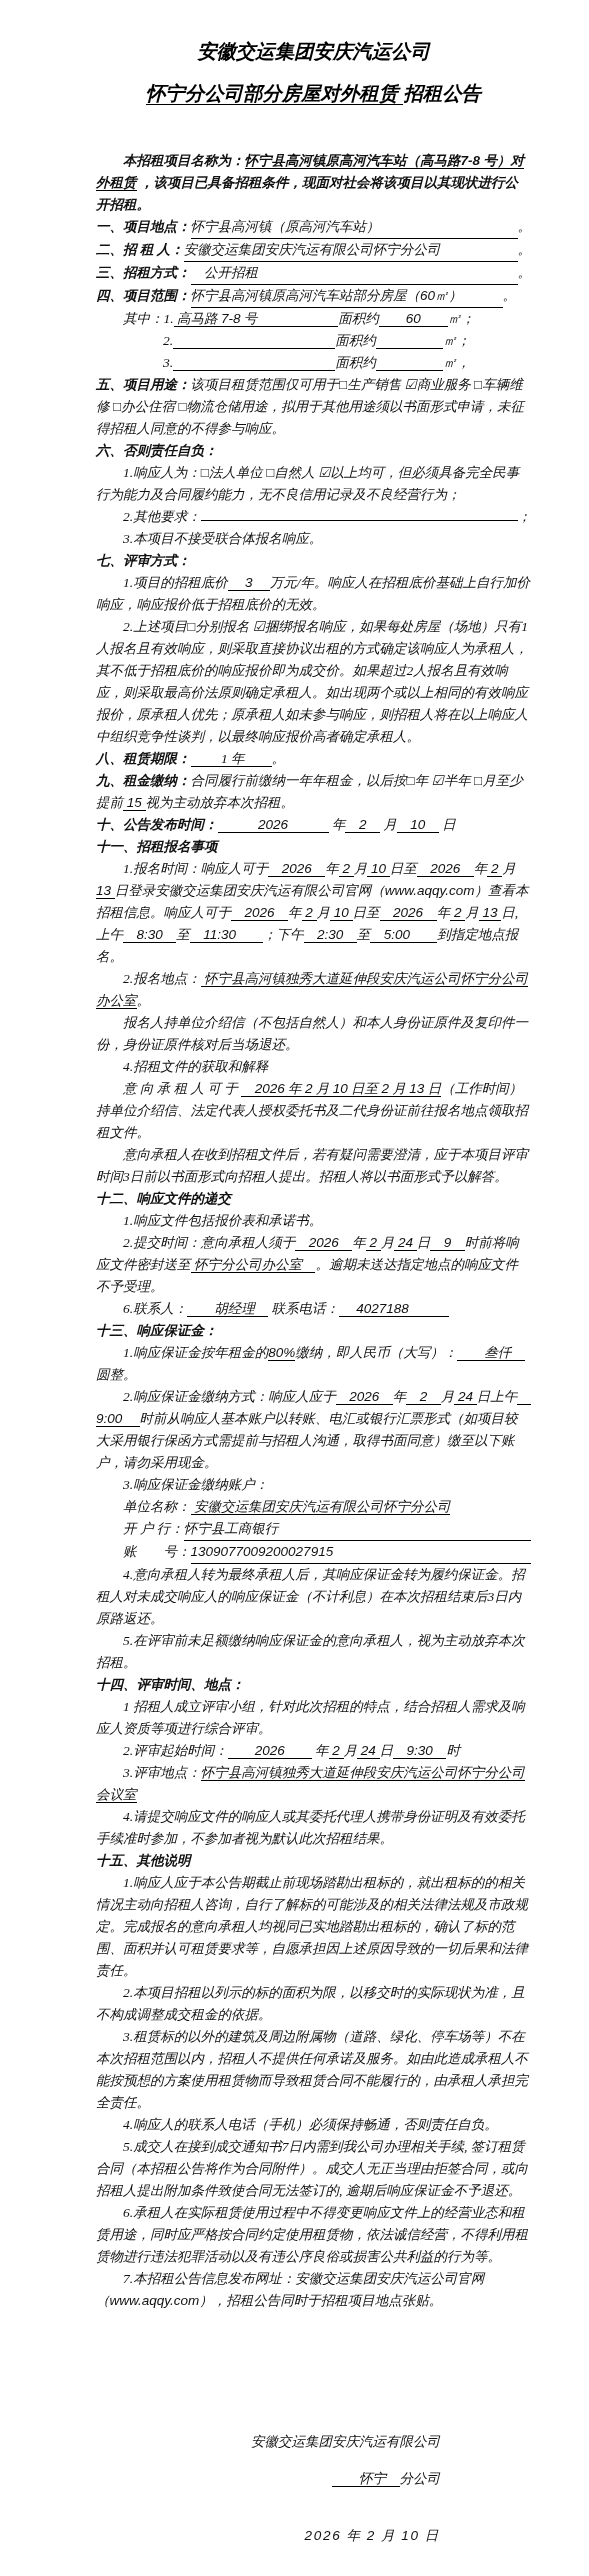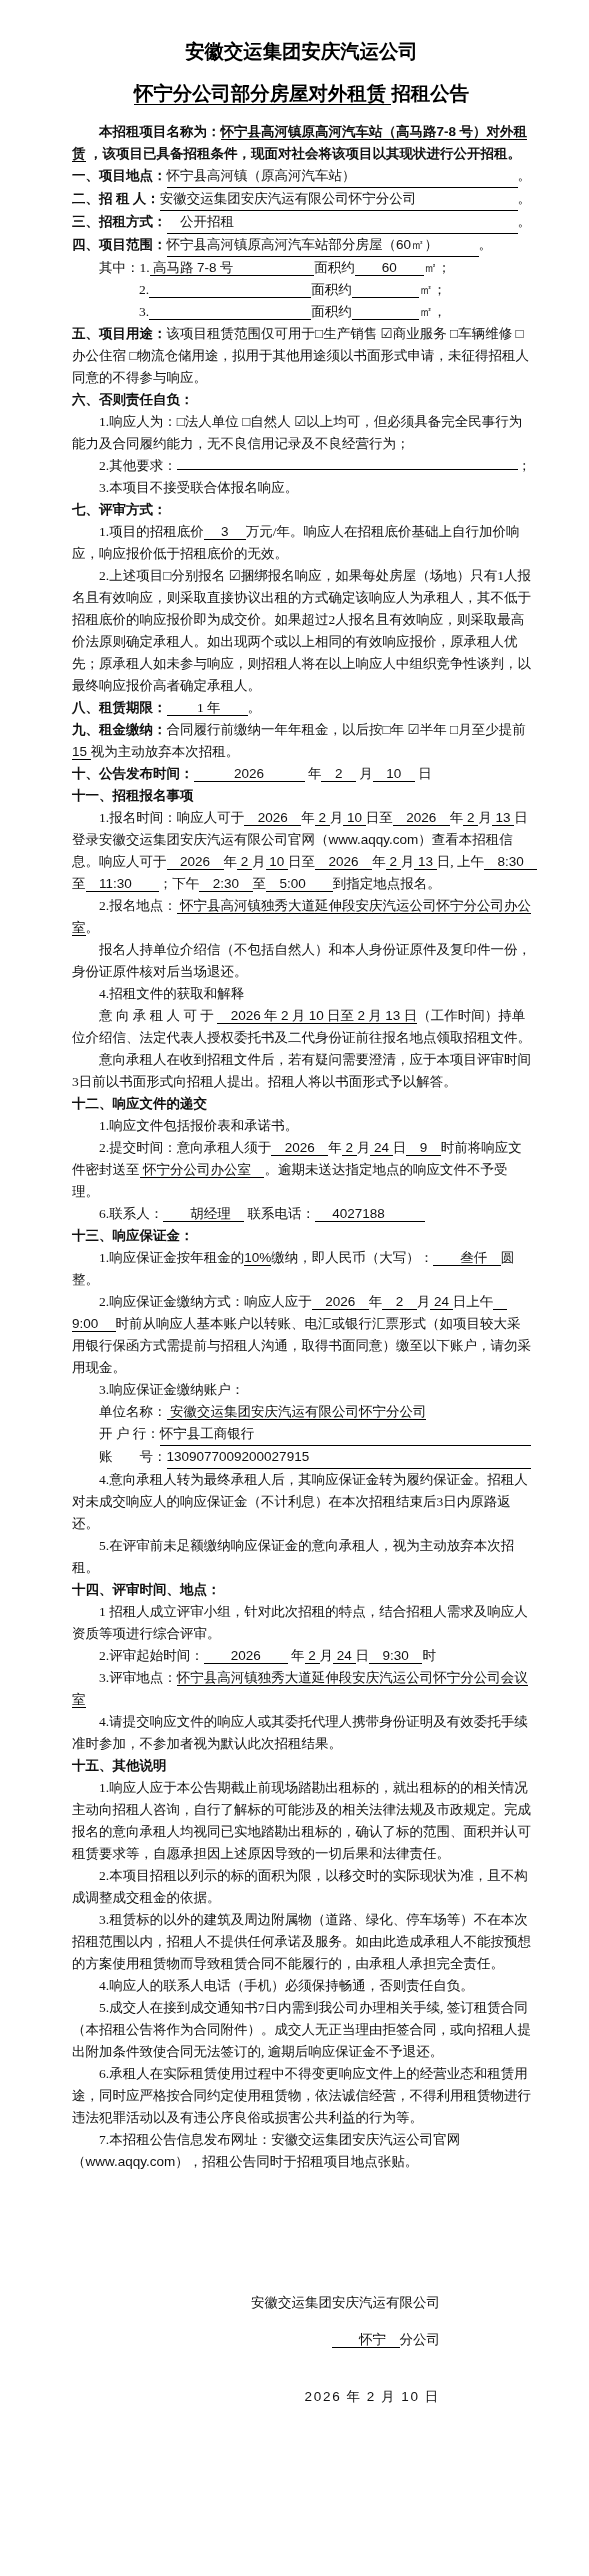--- a/index.html
+++ b/index.html
@@ -2,34 +2,34 @@
 <html style="font-size:13.5px"><head>
 <meta charset="utf-8">
 <style>
   html,body{margin:0;padding:0;background:#ffffff;}
   body{
     width:590px;height:2576px;overflow:hidden;
     color:#111;
     font-family:"Liberation Serif","DejaVu Serif",serif;
     font-size:13.5px;line-height:22px;
   }
-  .page{padding:37px 59px 0 72px;}
+  .page{padding:37px 59px 0 96px;font-style:italic;}
   .title{
     font-family:"Liberation Sans","DejaVu Sans",sans-serif;
     font-weight:bold;font-size:19.4px;line-height:29px;
     text-align:center;margin:0;color:#000;
   }
   .title.sub{margin-top:12.6px;}
   .para{margin:0;}
   .ind{text-indent:27px;}
   .pl{padding-left:27px;}
   .qz1{margin-left:27px;}
   .qz2{margin-left:67px;}
   .flexline{display:flex;align-items:baseline;}
-  .intro{margin-top:13px;}
+  .intro{margin-top:42px;}
   .b, .seg-b{font-weight:bold;}
   .seg-u{border-bottom:0.8px solid #000;}
   .seg-f{font-family:"Liberation Sans","DejaVu Sans",sans-serif;}
   .grow{flex:1 1 auto;white-space:nowrap;}
   .footer{
     width:max-content;margin:111px 91px 0 auto;
     text-align:right;line-height:37px;
   }
   .footer .date{margin-top:20px;letter-spacing:1.7px;}
   h1,h2,p,div{color:inherit;}
@@ -95,21 +95,21 @@
   <p class="para ind"><span>4.招租文件的获取和解释</span></p>
   <p class="para ind"><span>意 向 承 租 人 可 于 </span><span class="seg-u">　</span><span class="seg-u seg-f">2026</span><span class="seg-u"> 年 </span><span class="seg-u seg-f">2</span><span class="seg-u"> 月 </span><span class="seg-u seg-f">10</span><span class="seg-u"> 日至 </span><span class="seg-u seg-f">2</span><span class="seg-u"> 月 </span><span class="seg-u seg-f">13</span><span class="seg-u"> 日</span><span>（工作时间）持单位介绍信、法定代表人授权委托书及二代身份证前往报名地点领取招租文件。</span></p>
   <p class="para ind"><span>意向承租人在收到招租文件后，若有疑问需要澄清，应于本项目评审时间3日前以书面形式向招租人提出。招租人将以书面形式予以解答。</span></p>
 
   <p class="para"><span class="seg-b">十二、响应文件的递交</span></p>
   <p class="para ind"><span>1.响应文件包括报价表和承诺书。</span></p>
   <p class="para ind"><span>2.提交时间：意向承租人须于</span><span class="seg-u seg-f">　2026　</span><span>年</span><span class="seg-u seg-f"> 2 </span><span>月</span><span class="seg-u seg-f"> 24 </span><span>日</span><span class="seg-u seg-f">　9　</span><span>时前将响应文件密封送至</span><span class="seg-u"> 怀宁分公司办公室　</span><span>。逾期未送达指定地点的响应文件不予受理。</span></p>
   <p class="para ind"><span>6.联系人：</span><span class="seg-u">　　胡经理　</span><span>  联系电话：</span><span class="seg-u seg-f">　 4027188　　　</span></p>
 
   <p class="para"><span class="seg-b">十三、响应保证金：</span></p>
-  <p class="para ind"><span>1.响应保证金按年租金的</span><span class="seg-u seg-f">10%</span><span>缴纳，即人民币（大写）：</span><span class="seg-u">　　叁仟　</span><span>圆整。</span></p>
+  <p class="para ind"><span>1.响应保证金按年租金的</span><span class="seg-u seg-f">80%</span><span>缴纳，即人民币（大写）：</span><span class="seg-u">　　叁仟　</span><span>圆整。</span></p>
   <p class="para ind"><span>2.响应保证金缴纳方式：响应人应于</span><span class="seg-u seg-f">　2026　</span><span>年</span><span class="seg-u seg-f">　2　</span><span>月</span><span class="seg-u seg-f"> 24 </span><span>日上午</span><span class="seg-u seg-f">　 9:00 　</span><span>时前从响应人基本账户以转账、电汇或银行汇票形式（如项目较大采用银行保函方式需提前与招租人沟通，取得书面同意）缴至以下账户，请勿采用现金。</span></p>
   <p class="para ind"><span>3.响应保证金缴纳账户：</span></p>
   <p class="para pl"><span>单位名称：</span><span class="seg-u"> 安徽交运集团安庆汽运有限公司怀宁分公司</span></p>
   <div class="flexline pl">
       <span>开 户 行：</span>
       <span class="seg-u grow"> 怀宁县工商银行</span>
     </div>
   <div class="flexline pl">
       <span>账　　号：</span>
       <span class="seg-u seg-f grow"> 1309077009200027915</span>

